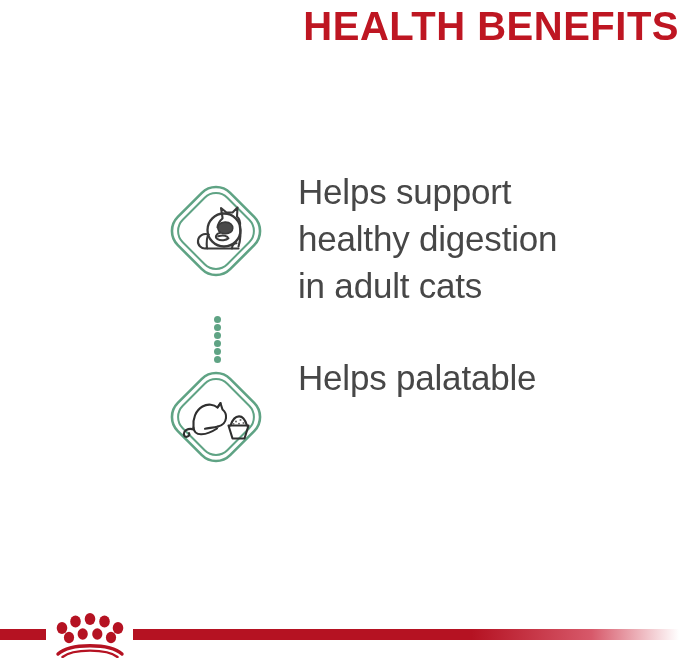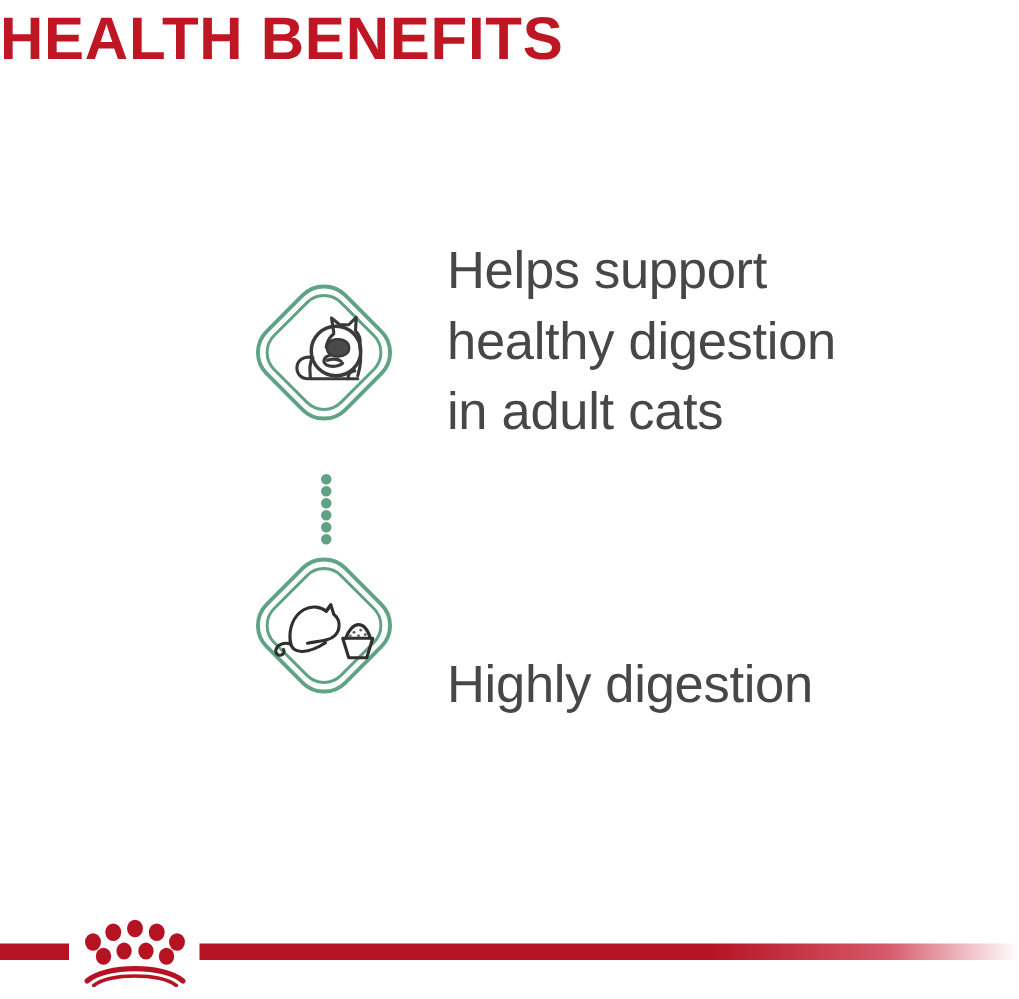--- a/index.html
+++ b/index.html
@@ -22,21 +22,21 @@
     height: 666px;
     background: #ffffff;
   }
 
   
   .title-block {
     position: absolute;
     top: 2px;
     left: 0;
     width: 679px;
-    text-align: left;
+    text-align: right;
   }
   .title-line {
     display: block;
     color: #be1622;
     font-family: "Liberation Sans", sans-serif;
     font-weight: bold;
     font-size: 40px;
     line-height: 48px;
     letter-spacing: 0.5px;
     text-transform: uppercase;
@@ -48,21 +48,21 @@
     position: absolute;
     top: 168px;
     left: 0;
     width: 679px;
   }
   .benefit-row {
     position: absolute;
     left: 0;
     width: 679px;
     display: flex;
-    align-items: flex-end;
+    align-items: flex-start;
   }
   .benefit-row.row-0 { top: 0px;   height: 130px; }
   .benefit-row.row-1 { top: 186px; height: 126px; }
 
   .icon-cell {
     position: relative;
     width: 152px;
     min-width: 152px;
     height: 126px;
     margin-left: 140px;
@@ -241,21 +241,21 @@
             <g fill="#6a6a6a">
               <circle cx="74" cy="58.5" r="1.05"></circle>
               <circle cx="78.5" cy="57" r="1.05"></circle>
               <circle cx="81.5" cy="60" r="1.05"></circle>
               <circle cx="71.5" cy="61" r="1.05"></circle>
               <circle cx="77" cy="60.8" r="1.05"></circle>
             </g>
           </svg>
         </div>
       </div>
-      <div class="benefit-text">Highly digestion</div>
+      <div class="benefit-text">Helps palatable</div>
     </div>
 
   </div>
 
   <div class="footer">
     <div class="bar-left"></div>
     <div class="bar-right"></div>
     <div class="crown">
       <svg width="84" height="48" viewBox="0 0 84 48" aria-hidden="true">
         <g fill="#b51222">

